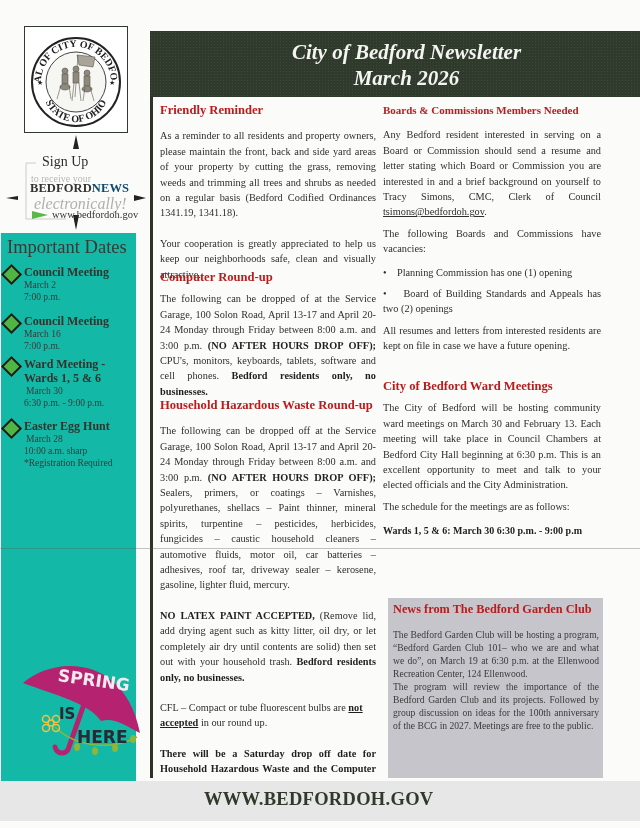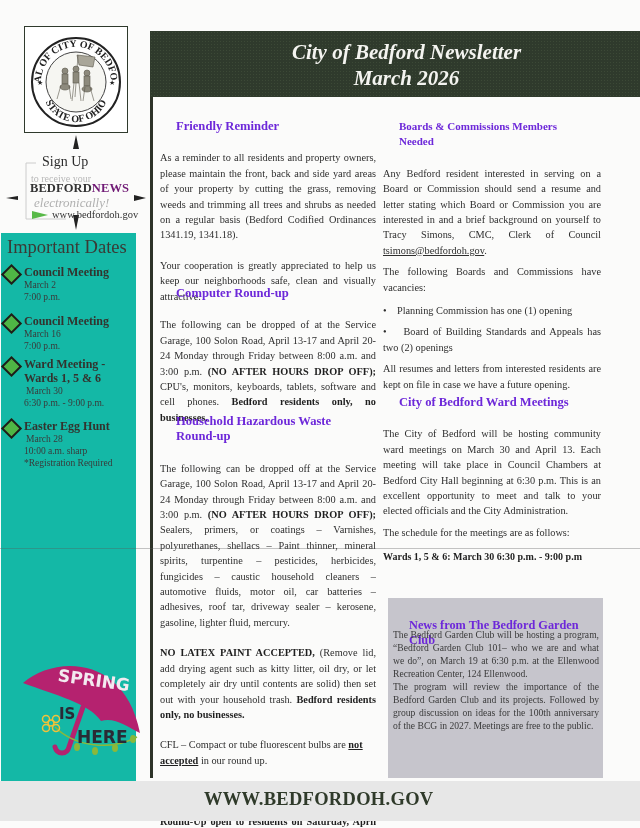--- a/index.html
+++ b/index.html
@@ -22,23 +22,23 @@
   .signup .txt-signup {
     position: absolute; left: 36px; top: 19px; 
     font-size: 14px; color: #2b2b2b;
   }
   .signup .txt-receive {
     position: absolute; left: 25px; top: 38px; font-size: 10px; color: #b7b7b7;
   }
   .signup .txt-brand {
     position: absolute; left: 24px; top: 46px; font-size: 12.5px; font-weight: bold; color: #333; letter-spacing: 0.1px;
   }
-  .signup .txt-brand .news { color: #701a75; }
+  .signup .txt-brand .news { color: #0c4a6e; }
   .signup .txt-electronic {
-    position: absolute; left: 28px; top: 60px; font-size: 13px; font-style: italic; color: #b0b0b0;
+    position: absolute; left: 28px; top: 60px; font-size: 16px; font-style: italic; color: #b0b0b0;
   }
   .signup .txt-url {
     position: absolute; left: 46px; top: 74px; font-size: 10.5px; color: #333;
   }
   .signup .url-arrow {
     position: absolute; left: 26px; top: 76px; width: 0; height: 0;
     border-top: 4px solid transparent; border-bottom: 4px solid transparent;
     border-left: 16px solid #58b948;
   }
 
@@ -78,21 +78,21 @@
   .banner .t1 { top: 9px; }
   .banner .t2 { top: 35px; }
 
   
   .rule-left { left: 150px; top: 97px; width: 3px; height: 681px; background: #2d3328; }
 
   
   .col { font-size: 10.3px; line-height: 15.4px; color: #2e2e2e; }
   .col p { margin: 0; text-align: justify; }
   .h {
-    font-weight: bold; font-size: 12.6px; color: #6d28d9; margin: 16px;
+    font-weight: bold; font-size: 12.6px; color: #b91c1c; margin: 0;
   }
   .b { font-weight: bold; color: #1f1f1f; }
   .u { text-decoration: underline; }
 
   .col-left { left: 160px; width: 216px; }
   .col-right { left: 383px; width: 218px; }
 
   .garden {
     left: 388px; top: 598px; width: 215px; height: 180px; background: #c6c5cc;
   }
@@ -253,21 +253,21 @@
   <div class="h" style="font-size:11px">Boards &amp; Commissions Members Needed</div>
   <p style="margin-top:9px"><span>Any Bedford resident interested in serving on a Board or Commission should send a resume and letter stating which Board or Commission you are interested in and a brief background on yourself to Tracy Simons, CMC, Clerk of Council </span><span class="u">tsimons@bedfordoh.gov</span><span>.</span></p>
   <p style="margin-top:6px"> The following Boards and Commissions have vacancies:</p>
   <p style="margin-top:8px; text-align:left"><span>•&nbsp;&nbsp;&nbsp;&nbsp;</span><span>Planning Commission has one (1) opening</span></p>
   <p style="margin-top:6px"><span>•&nbsp;&nbsp;&nbsp;&nbsp;</span><span>Board of Building Standards and Appeals has two (2) openings</span></p>
   <p style="margin-top:6px"> All resumes and letters from interested residents are kept on file in case we have  a future opening.</p>
 </div>
 
 <div class="abs col col-right" style="top:379px">
   <div class="h">City of Bedford Ward Meetings</div>
-  <p style="margin-top:6px">The City of Bedford will be hosting community ward meetings on March 30 and April 13. Each meeting will take place in Council Chambers at Bedford City Hall beginning at 6:30 p.m.  This is an excellent opportunity to meet and talk to your elected officials and the City Administration.</p>
+  <p style="margin-top:6px">The City of Bedford will be hosting community ward meetings on March 30 and February 13. Each meeting will take place in Council Chambers at Bedford City Hall beginning at 6:30 p.m.  This is an excellent opportunity to meet and talk to your elected officials and the City Administration.</p>
   <p style="margin-top:6px">The schedule for the meetings are as follows:</p>
   <p class="b" style="margin-top:9px; text-align:left; font-size:10px">Wards 1, 5 &amp; 6: March 30 6:30 p.m. - 9:00 p.m</p>
 </div>
 
 <div class="abs garden">
   <div class="h">News from The Bedford Garden Club</div>
   <div class="gbody">
     <div>The Bedford Garden Club will be hosting a program, “Bedford Garden Club 101– who we are and what we do”, on March 19 at 6:30 p.m. at the Ellenwood Recreation Center, 124 Ellenwood.</div>
     <div>The program will review the importance of the Bedford Garden Club and its projects. Followed by group discussion on ideas for the 100th anniversary of the BCG in 2027.  Meetings are free to the public.</div>
   </div>

